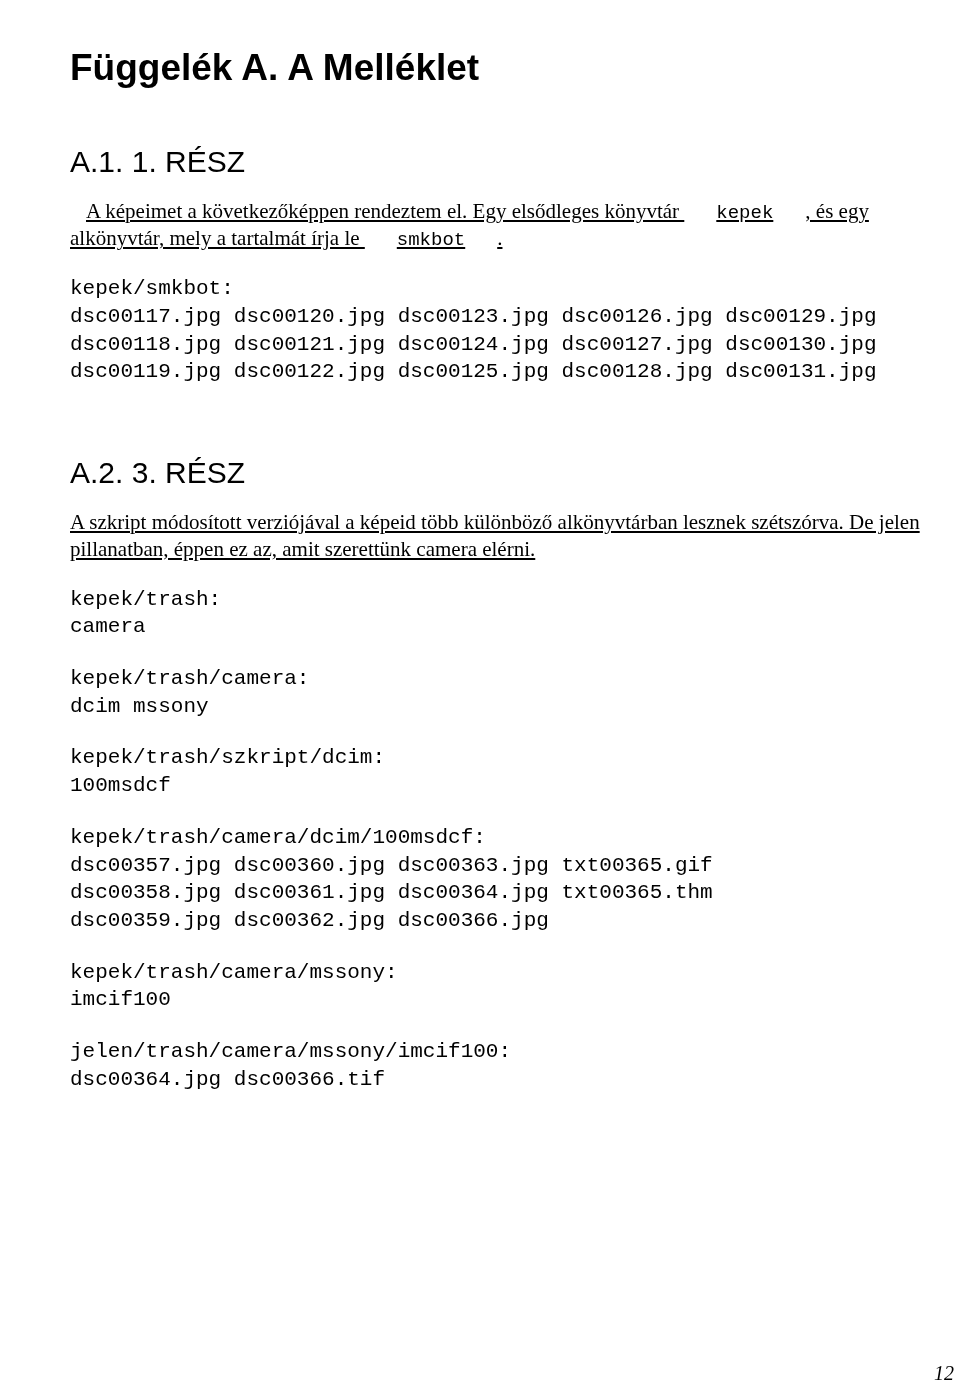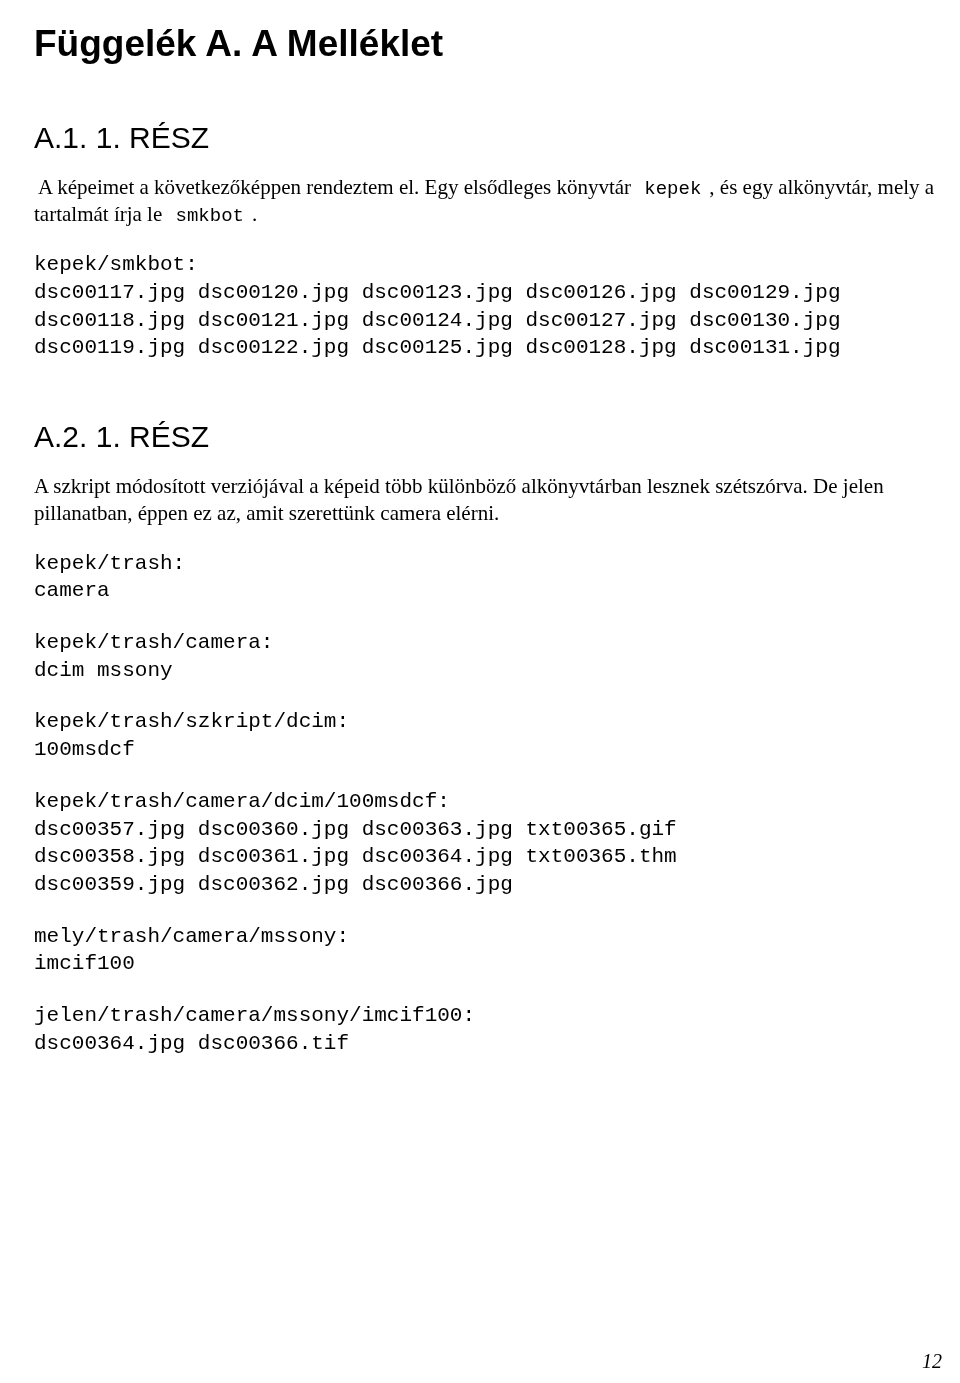--- a/index.html
+++ b/index.html
@@ -1,20 +1,20 @@
 <!DOCTYPE html>
 <html><head>
 <meta charset="utf-8">
 <style>
-  * { margin: 4px; padding: 0; box-sizing: border-box; }
+  * { margin: 16px; padding: 0; box-sizing: border-box; }
   html, body { width: 960px; background: #fff; font-family: "Times New Roman", Times, serif; color: #000; }
   body { padding: 10px 22px 18px 22px; position: relative; min-height: 1383px; }
   h1.title { font-family: Helvetica, Arial, sans-serif; font-weight: 700; font-size: 37px; line-height: 1.1; margin-top: 6px; margin-bottom: 56px; }
   h2.section { font-family: Helvetica, Arial, sans-serif; font-weight: 400; font-size: 30px; line-height: 1.1; margin-bottom: 20px; }
-  .body-text { font-size: 21px; line-height: 1.30; margin-bottom: 22px; }
+  .body-text { font-size: 21px; line-height: 1.30; margin-bottom: 22px; text-decoration: underline; }
   .body-text .mono { font-family: "Courier New", Courier, monospace; font-size: 19px; }
   pre.mono-block { font-family: "Courier New", Courier, monospace; font-size: 21px; line-height: 1.32; white-space: pre; margin-bottom: 24px; }
   .gap-large { height: 30px; }
   .page-number { position: absolute; right: 22px; bottom: 14px; font-style: italic; font-size: 20px; }
 </style>
 </head>
 <body>
 
 <h1 class="title">Függelék A. A Melléklet</h1>
 
@@ -24,32 +24,32 @@
   <span>A képeimet a következőképpen rendeztem el. Egy elsődleges könyvtár </span><span class="mono">kepek</span><span>, és egy alkönyvtár, mely a tartalmát írja le </span><span class="mono">smkbot</span><span>.</span>
 </p>
 
 <pre class="mono-block">kepek/smkbot:
 dsc00117.jpg dsc00120.jpg dsc00123.jpg dsc00126.jpg dsc00129.jpg
 dsc00118.jpg dsc00121.jpg dsc00124.jpg dsc00127.jpg dsc00130.jpg
 dsc00119.jpg dsc00122.jpg dsc00125.jpg dsc00128.jpg dsc00131.jpg</pre>
 
 <div class="gap-large"></div>
 
-<h2 class="section">A.2. 1. RÉSZ</h2>
+<h2 class="section">A.2. 3. RÉSZ</h2>
 
 <p class="body-text">A szkript módosított verziójával a képeid több különböző alkönyvtárban lesznek szétszórva. De jelen pillanatban, éppen ez az, amit szerettünk camera elérni.</p>
 
 <pre class="mono-block">kepek/trash:
 camera</pre>
 <pre class="mono-block">kepek/trash/camera:
 dcim mssony</pre>
 <pre class="mono-block">kepek/trash/szkript/dcim:
 100msdcf</pre>
 <pre class="mono-block">kepek/trash/camera/dcim/100msdcf:
 dsc00357.jpg dsc00360.jpg dsc00363.jpg txt00365.gif
 dsc00358.jpg dsc00361.jpg dsc00364.jpg txt00365.thm
 dsc00359.jpg dsc00362.jpg dsc00366.jpg</pre>
-<pre class="mono-block">mely/trash/camera/mssony:
+<pre class="mono-block">kepek/trash/camera/mssony:
 imcif100</pre>
 <pre class="mono-block">jelen/trash/camera/mssony/imcif100:
 dsc00364.jpg dsc00366.tif</pre>
 
 <div class="page-number">12</div>
 
 </body></html>

